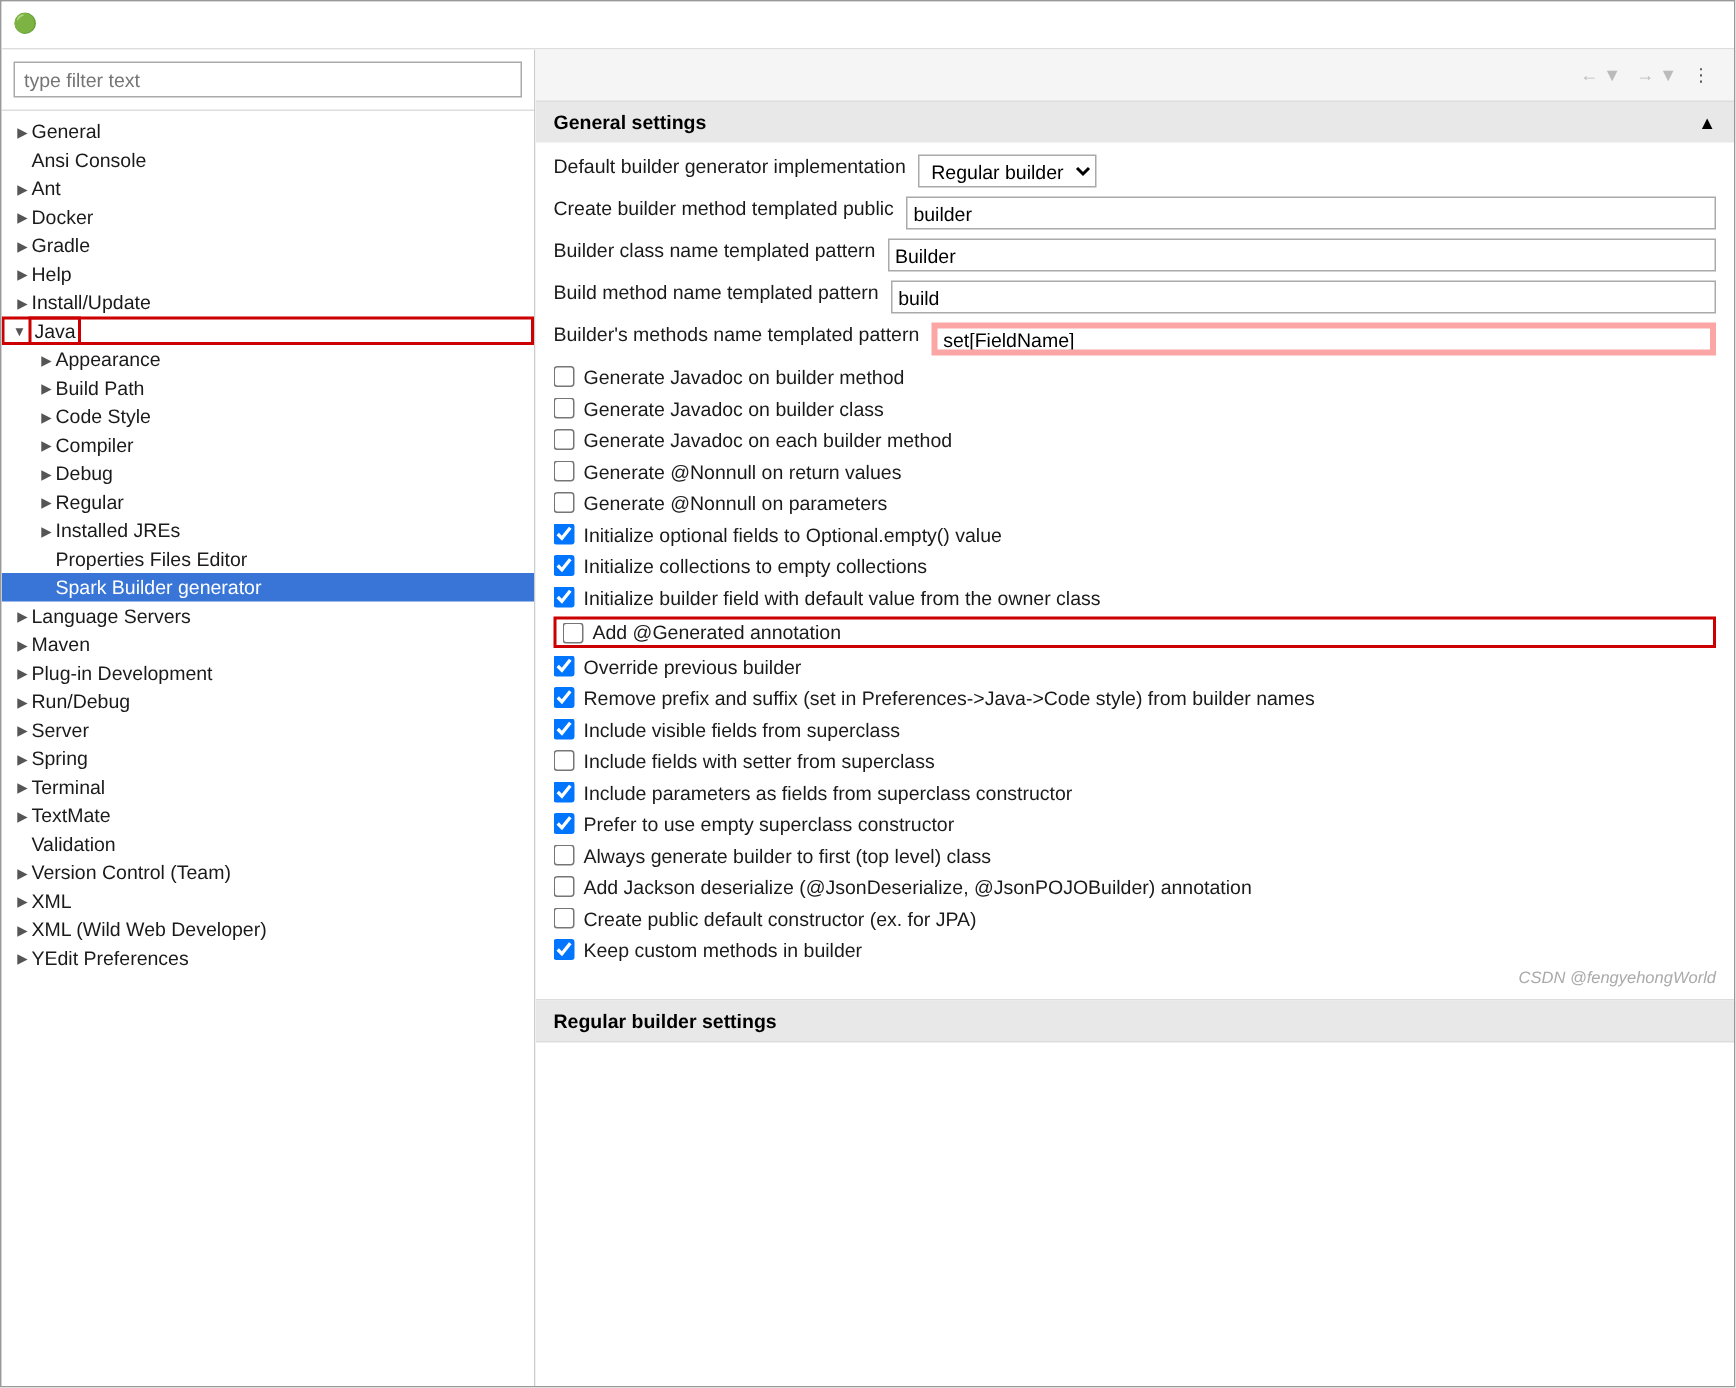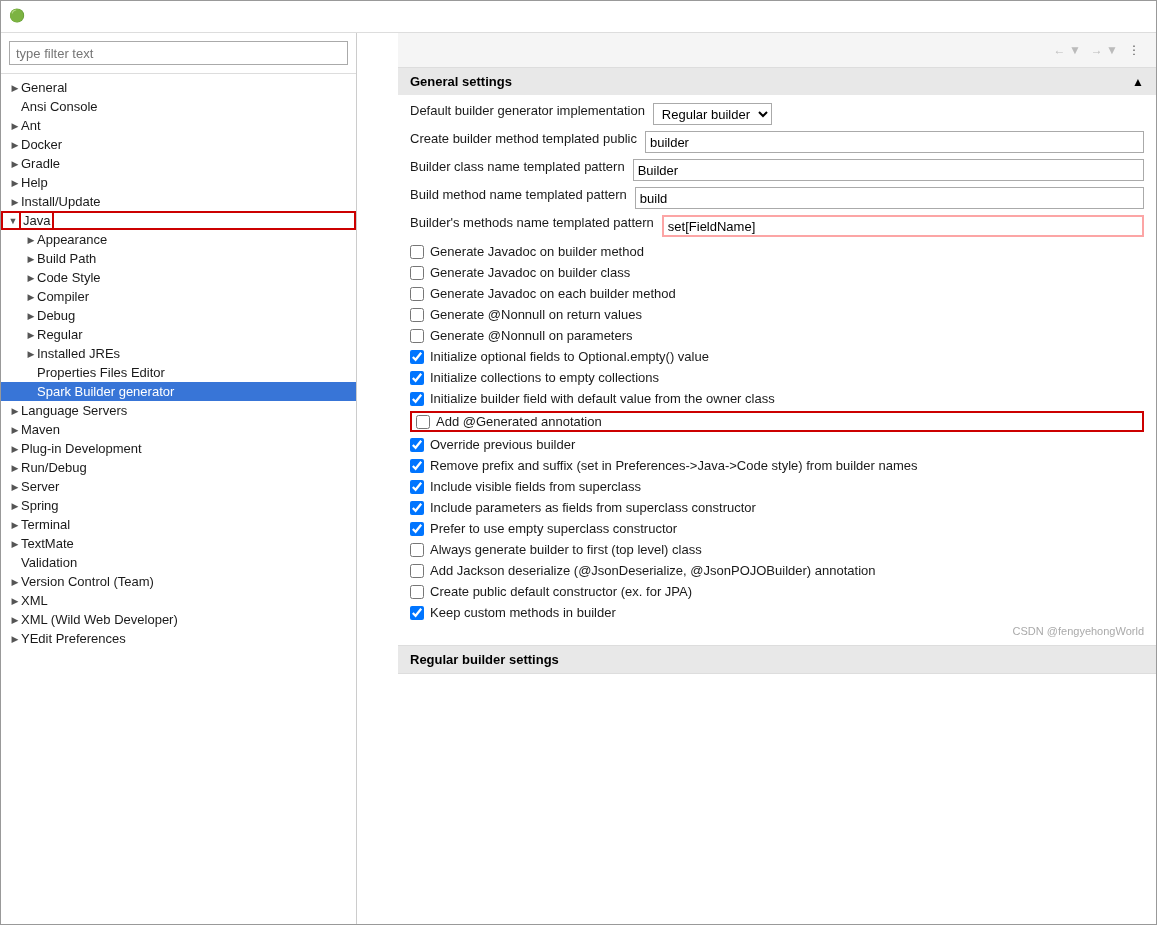--- a/index.html
+++ b/index.html
@@ -51,21 +51,20 @@
       align-items: center;
       justify-content: center;
       font-size: 12px;
       color: #333;
     }
     
     .main-content {
       display: flex;
       flex: 1;
       overflow: hidden;
-      gap: 41px;
     }
     
     
     .left-panel {
       width: 356px;
       border-right: 1px solid #ccc;
       display: flex;
       flex-direction: column;
       background: #ffffff;
       flex-shrink: 0;
@@ -203,36 +202,36 @@
       border: 1px solid #aaa;
       height: 22px;
       padding: 1px 4px;
       font-size: 13px;
       flex: 1;
       min-width: 0;
       outline: none;
     }
     
     .form-input.active-field {
-      border: 2px solid #fca5a5;
+      border: 4px solid #fca5a5;
       background: #ffffff;
     }
     
     .form-select {
       border: 1px solid #aaa;
       height: 22px;
       padding: 1px 4px;
       font-size: 13px;
       background: white;
       cursor: pointer;
     }
     
     .checkbox-row {
       display: flex;
-      align-items: flex-end;
+      align-items: flex-start;
       margin-bottom: 4px;
       padding: 1px 0;
     }
     
     .checkbox-row input[type="checkbox"] {
       margin-right: 6px;
       width: 14px;
       height: 14px;
     }
     
@@ -449,38 +448,41 @@
               </div><div class="checkbox-row">
                 <input type="checkbox" checked="" style="margin-right: 6px; width: 14px; height: 14px;">
                 <span class="checkbox-label">Override previous builder</span>
               </div><div class="checkbox-row">
                 <input type="checkbox" checked="" style="margin-right: 6px; width: 14px; height: 14px;">
                 <span class="checkbox-label">Remove prefix and suffix (set in Preferences-&gt;Java-&gt;Code style) from builder names</span>
               </div><div class="checkbox-row">
                 <input type="checkbox" checked="" style="margin-right: 6px; width: 14px; height: 14px;">
                 <span class="checkbox-label">Include visible fields from superclass</span>
               </div><div class="checkbox-row">
+                <input type="checkbox" style="margin-right: 6px; width: 14px; height: 14px;">
+                <span class="checkbox-label">Include fields with setter from superclass</span>
+              </div><div class="checkbox-row">
                 <input type="checkbox" checked="" style="margin-right: 6px; width: 14px; height: 14px;">
                 <span class="checkbox-label">Include parameters as fields from superclass constructor</span>
               </div><div class="checkbox-row">
                 <input type="checkbox" checked="" style="margin-right: 6px; width: 14px; height: 14px;">
                 <span class="checkbox-label">Prefer to use empty superclass constructor</span>
               </div><div class="checkbox-row">
                 <input type="checkbox" style="margin-right: 6px; width: 14px; height: 14px;">
                 <span class="checkbox-label">Always generate builder to first (top level) class</span>
               </div><div class="checkbox-row">
                 <input type="checkbox" style="margin-right: 6px; width: 14px; height: 14px;">
                 <span class="checkbox-label">Add Jackson deserialize (@JsonDeserialize, @JsonPOJOBuilder) annotation</span>
               </div><div class="checkbox-row">
                 <input type="checkbox" style="margin-right: 6px; width: 14px; height: 14px;">
                 <span class="checkbox-label">Create public default constructor (ex. for JPA)</span>
               </div><div class="checkbox-row">
                 <input type="checkbox" checked="" style="margin-right: 6px; width: 14px; height: 14px;">
                 <span class="checkbox-label">Keep custom methods in builder</span>
-              </div><div style="text-align: right; font-size: 11px; color: rgb(170, 170, 170); margin-top: 4px;">CSDN @fengyehongWorld</div></div>
+              </div><div style="text-align: right; font-size: 11px; color: rgb(170, 170, 170); margin-top: 4px; font-style: italic;">CSDN @fengyehongWorld</div></div>
           </div>
           <div class="section">
             <div class="section-header">
               <span>Regular builder settings</span>
             </div>
           </div>
         </div>
     </div>
   </div>
 </div>

